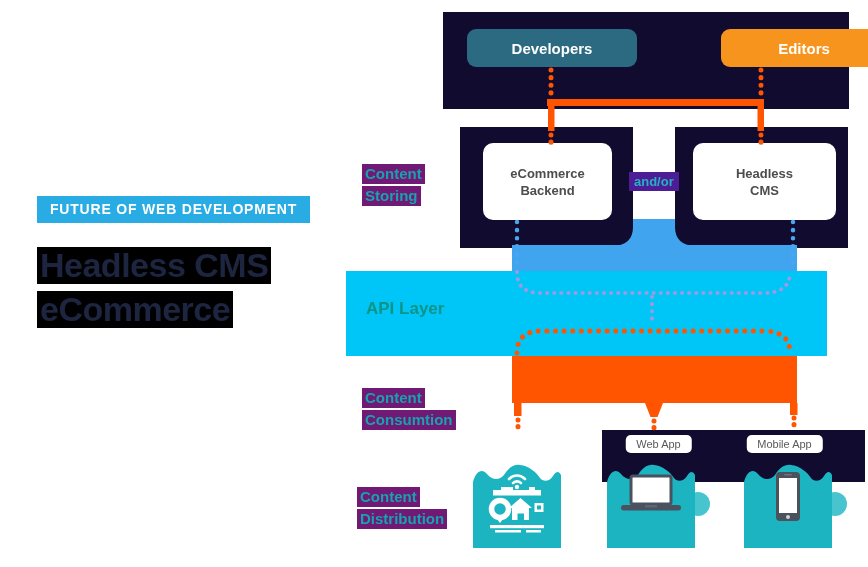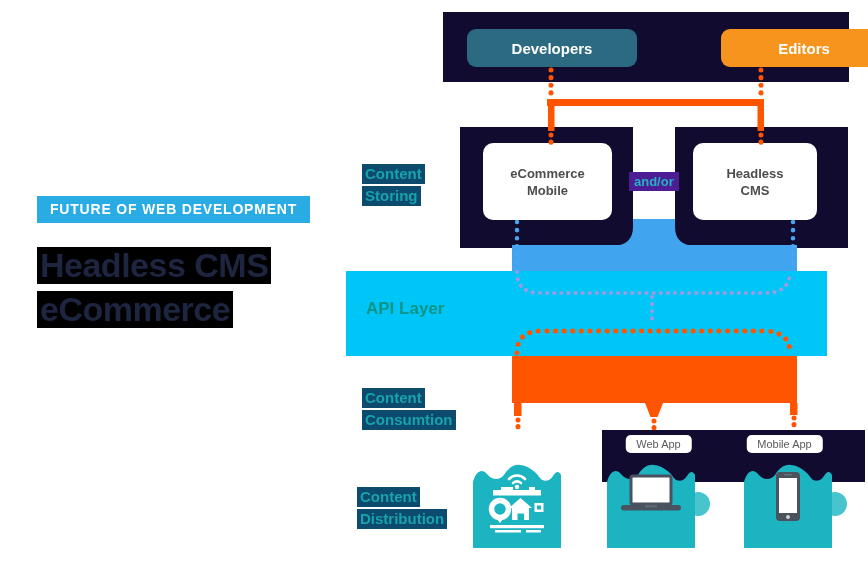--- a/index.html
+++ b/index.html
@@ -14,46 +14,46 @@
     background:#29abe4;color:#fff;font-size:14px;font-weight:bold;letter-spacing:.8px;text-align:center;
   }
   .headline{left:37px;top:247px;}
   .hl-line{
     display:block;width:fit-content;background:#000;color:#1d2540;
     font-size:34px;font-weight:bold;line-height:37px;letter-spacing:-.5px;
     padding:0 3px;margin-bottom:7px;
   }
   
   .sec-label span{
-    display:block;width:fit-content;background:#0c4a6e;color:#17a2ad;
+    display:block;width:fit-content;background:#701a75;color:#17a2ad;
     font-size:15px;font-weight:bold;line-height:18px;padding:1px 3px;margin-bottom:2px;
   }
   .lbl-storing{left:362px;top:164px;}
   .lbl-consumption{left:362px;top:388px;}
   .lbl-distribution{left:357px;top:487px;}
   
-  .banner{left:443px;top:12px;width:406px;height:70px;background:#110b30;}
+  .banner{left:443px;top:12px;width:406px;height:97px;background:#110b30;}
   .actor-btn{
     position:absolute;top:17px;height:38px;border-radius:9px;color:#fff;
     font-size:15px;font-weight:bold;display:flex;align-items:center;justify-content:center;
     cursor:pointer;
   }
   .btn-dev{left:24px;width:170px;background:#2b6a80;}
   .btn-edit{left:234px;width:166px;background:#f7941d;margin-left:44px;}
   
   .navy-box{background:#110b30;}
   .box-store-left{left:460px;top:127px;width:173px;height:121px;}
   .box-store-right{left:675px;top:127px;width:173px;height:121px;}
   .white-card{
     position:absolute;background:#fff;border-radius:10px;color:#4d4d4d;
     font-size:13px;font-weight:bold;line-height:17px;text-align:center;
     display:flex;flex-direction:column;align-items:center;justify-content:center;
   }
   .card-left{left:23px;top:16px;width:129px;height:77px;}
-  .card-right{left:18px;top:16px;width:124px;height:77px;}
+  .card-right{left:18px;top:16px;width:143px;height:77px;}
   .andor{
     left:629px;top:172px;background:#4c1d95;color:#26b2c4;
     font-size:13px;font-weight:bold;padding:2px 5px;
   }
   
   .api-layer{left:346px;top:271px;width:481px;height:85px;background:#00c6f7;}
   .api-layer span{
     position:absolute;left:20px;top:28px;color:#0d9488;font-size:17px;font-weight:bold;
   }
   .orange-bar{left:512px;top:356px;width:285px;height:47px;background:#ff5500;}
@@ -96,21 +96,21 @@
   </div>
 
   <div class="abs banner">
     <div class="actor-btn btn-dev">Developers</div>
     <div class="actor-btn btn-edit">Editors</div>
   </div>
 
   <div class="abs navy-box box-store-left">
     <div class="white-card card-left">
       <span>eCommerce</span>
-      <span>Mobile</span>
+      <span>Backend</span>
     </div>
   </div>
   <div class="abs navy-box box-store-right">
     <div class="white-card card-right">
       <span>Headless</span>
       <span>CMS</span>
     </div>
   </div>
   <div class="abs andor">and/or</div>
 

